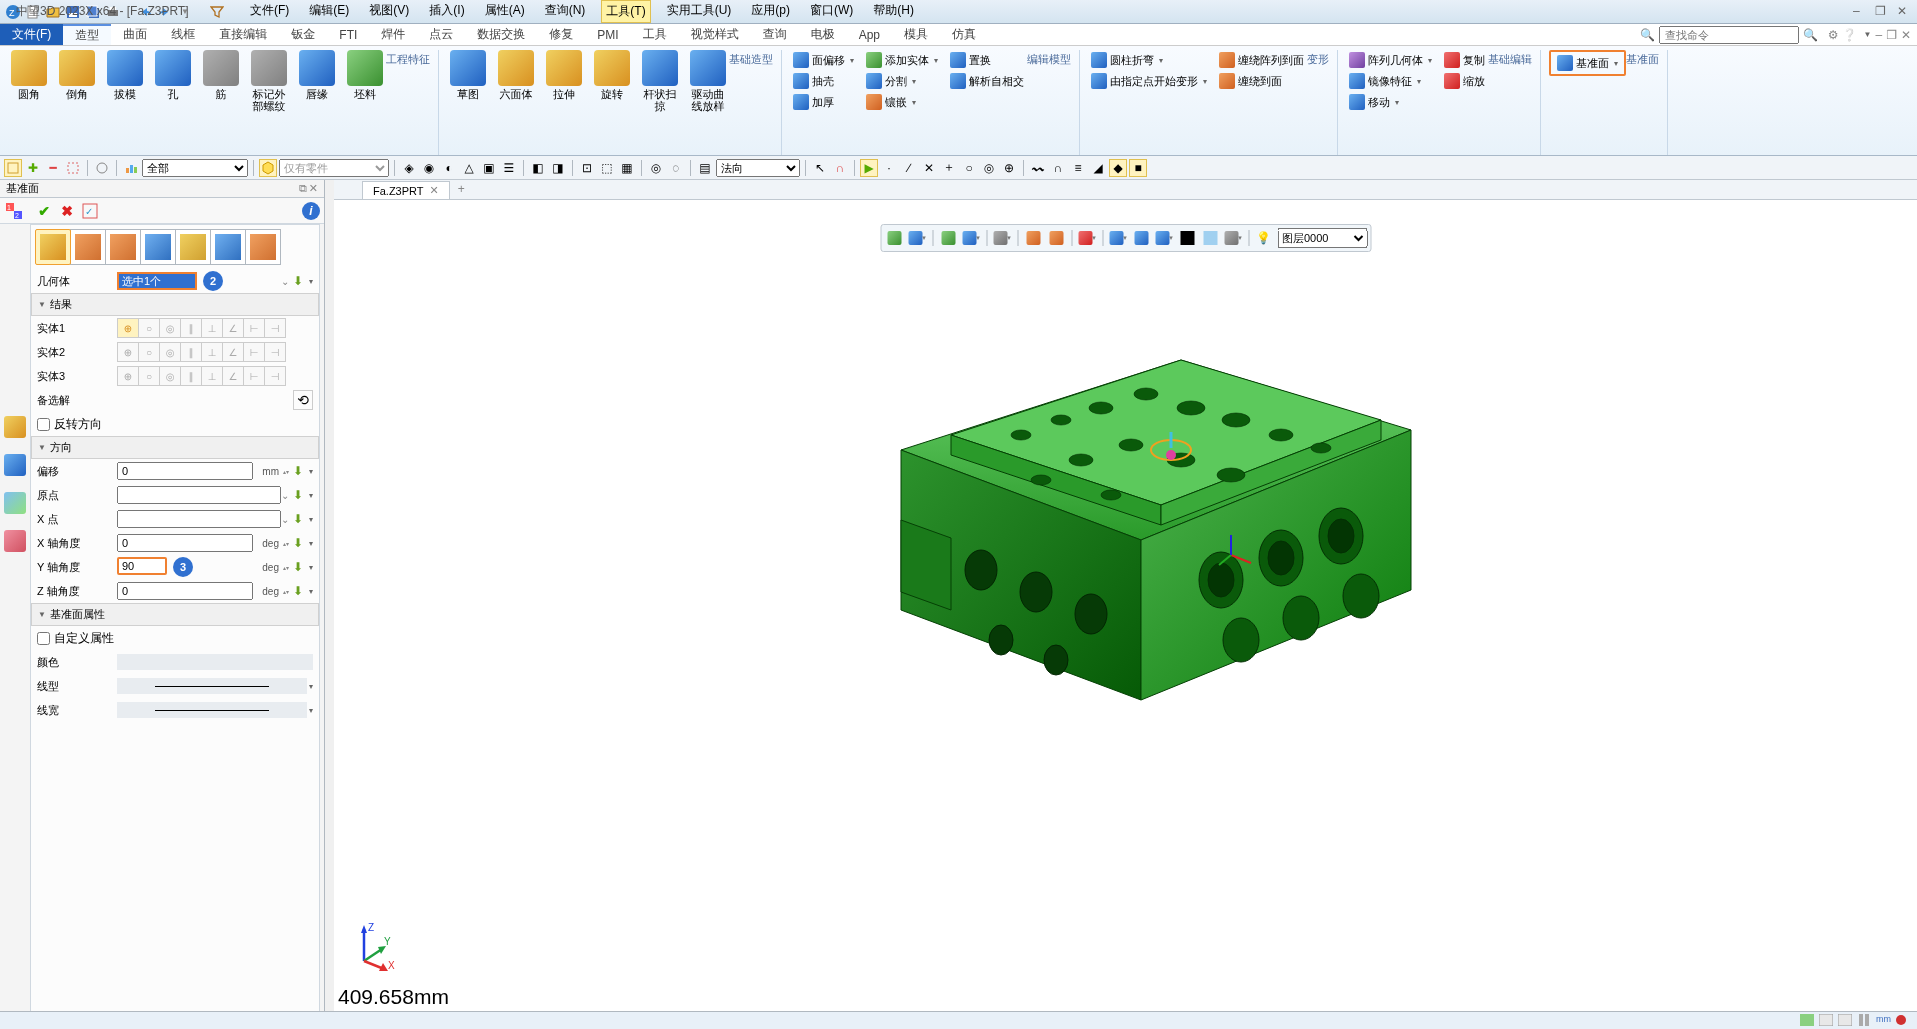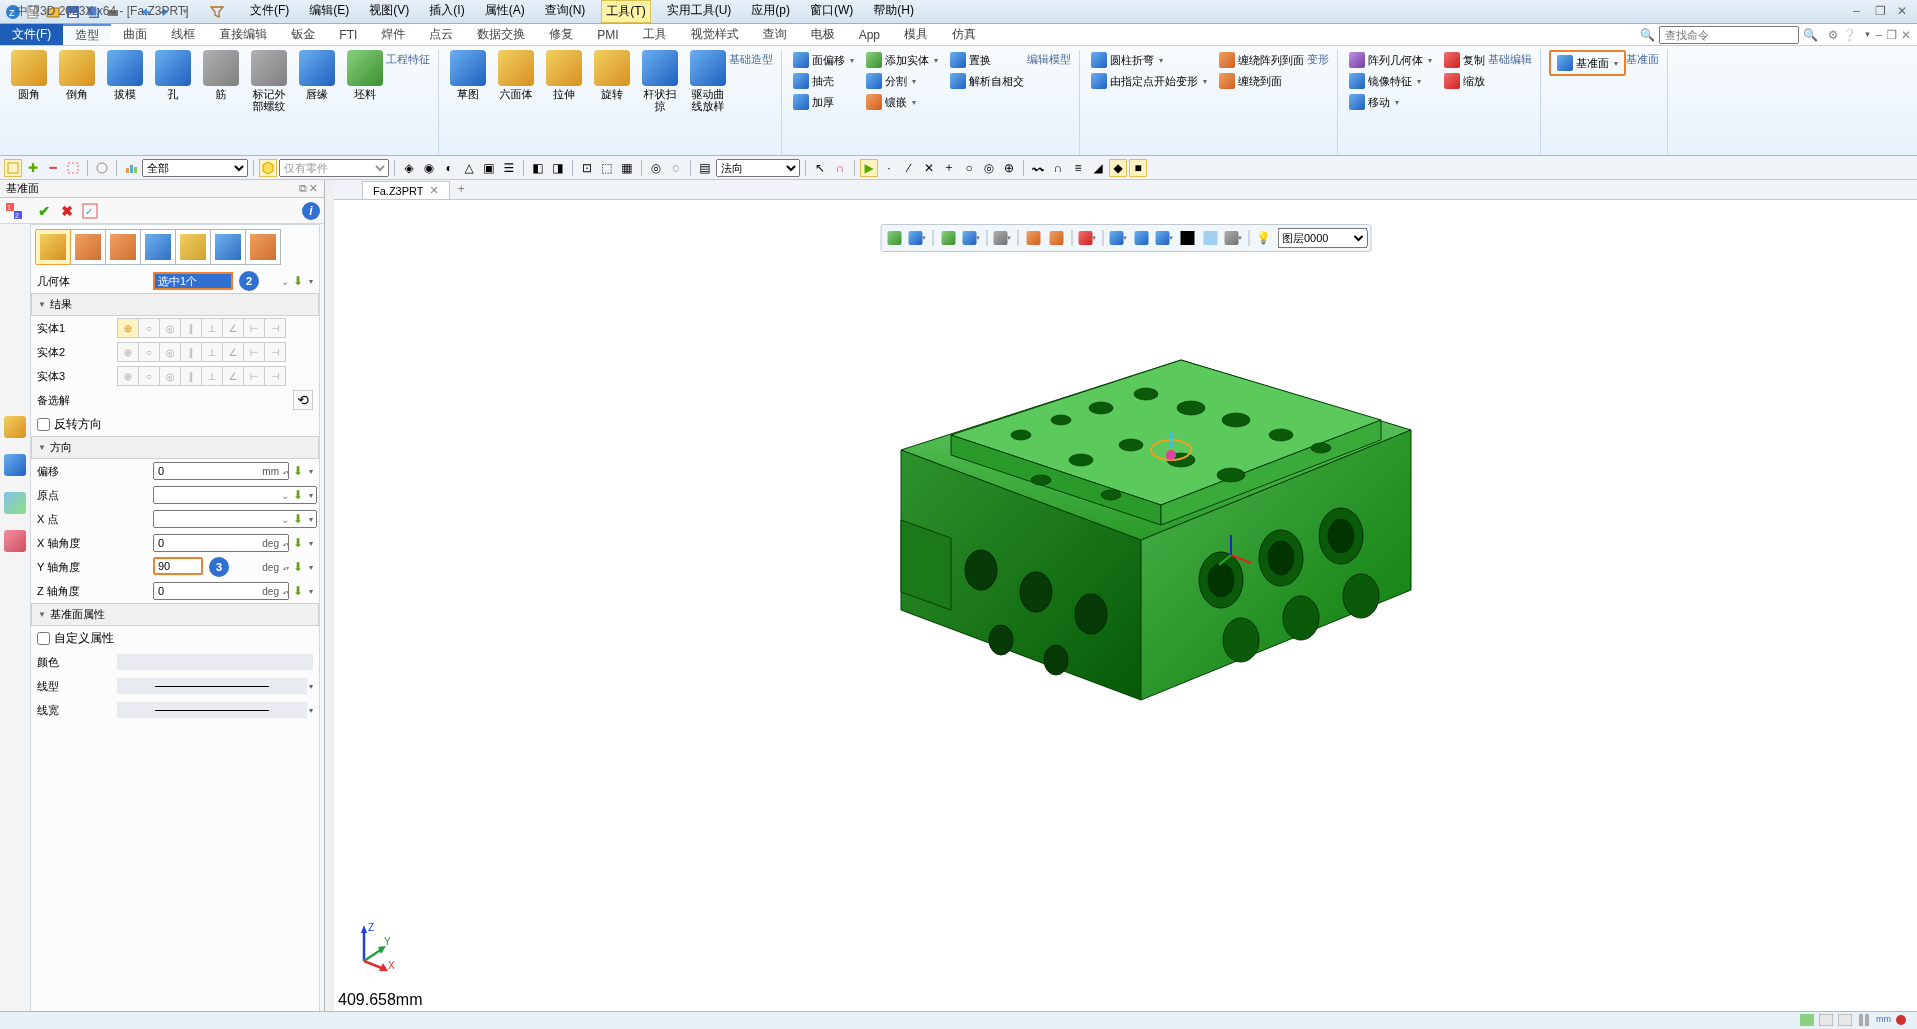--- a/index.html
+++ b/index.html
@@ -67,21 +67,21 @@
 
 .type-btns { display: flex; padding: 4px; gap: 0; }
 .type-btn { width: 36px; height: 36px; border: 1px solid #b0b8c0; background: #fff; display: flex; align-items: center; justify-content: center; cursor: pointer; margin-left: -1px; }
 .type-btn:first-child { margin-left: 0; }
 .type-btn.active { background: #fff3c0; border: 1px solid #f0a030; z-index: 1; }
 .type-btn-ico { width: 26px; height: 26px; background: linear-gradient(135deg,#f0d060,#d89020); }
 
 .prop-row { display: flex; align-items: center; padding: 2px 6px; height: 24px; }
 .prop-label { width: 80px; font-size: 11px; }
 .prop-input { flex: 1; }
-.prop-input input, .prop-input select { width: 100%; font-size: 11px; height: 18px; padding: 0 3px; margin-left: 36px; }
+.prop-input input, .prop-input select { width: 100%; font-size: 11px; height: 18px; padding: 0 3px; }
 .unit { width: 30px; font-size: 10px; text-align: right; padding-right: 4px; color: #555; }
 .spin { width: 10px; display: flex; flex-direction: column; font-size: 6px; color: #888; }
 .chev { width: 12px; font-size: 10px; color: #888; cursor: pointer; }
 .mic { width: 14px; color: #6aa020; cursor: pointer; }
 
 .constraint-btns { display: inline-flex; }
 .cbtn { width: 22px; height: 20px; border: 1px solid #ccc; background: #f8f8f8; margin-left: -1px; display: flex; align-items: center; justify-content: center; font-size: 10px; color: #aaa; cursor: pointer; }
 .cbtn:first-child { margin-left: 0; }
 .cbtn.active { background: #fff3c0; color: #d89020; }
 
@@ -108,21 +108,21 @@
 .vtb .ico.green { background: linear-gradient(135deg,#8ad080,#3a9030); }
 .vtb .ico.orange { background: linear-gradient(135deg,#f0a060,#d06020); }
 .vtb .ico.red { background: linear-gradient(135deg,#f07070,#d02020); }
 .vtb .ico.gray { background: linear-gradient(135deg,#b0b0b0,#707070); }
 .vtb .tri2 { font-size: 7px; color: #777; }
 .vsep { width: 1px; height: 16px; background: #b0b8c0; margin: 2px 2px; }
 
 .viewport { position: absolute; top: 20px; left: 0; right: 0; bottom: 0; background: #fff; }
 .model-placeholder { position: absolute; top: 120px; left: 50%; transform: translateX(-50%); width: 650px; height: 400px; }
 .axis-gizmo { position: absolute; bottom: 40px; left: 20px; width: 50px; height: 50px; }
-.measurement { position: absolute; bottom: 2px; left: 4px; font-size: 16px; }
+.measurement { position: absolute; bottom: 2px; left: 4px; font-size: 21px; }
 
 
 .statusbar { position: absolute; bottom: 0; left: 0; right: 0; height: 18px; background: #e8f0f8; border-top: 1px solid #b0b8c0; display: flex; align-items: center; justify-content: flex-end; padding: 0 6px; gap: 3px; }
 .statusbar .sb { width: 16px; height: 14px; cursor: pointer; }
 
 .left-body { position: absolute; top: 44px; left: 30px; right: 4px; bottom: 0; overflow-y: auto; background: #fcfcfc; border: 1px solid #d0d8e0; }
 .left-body::-webkit-scrollbar { width: 14px; }
 .left-body::-webkit-scrollbar-track { background: #f0f0f0; }
 .left-body::-webkit-scrollbar-thumb { background: #c0c8d0; }
 </style>

